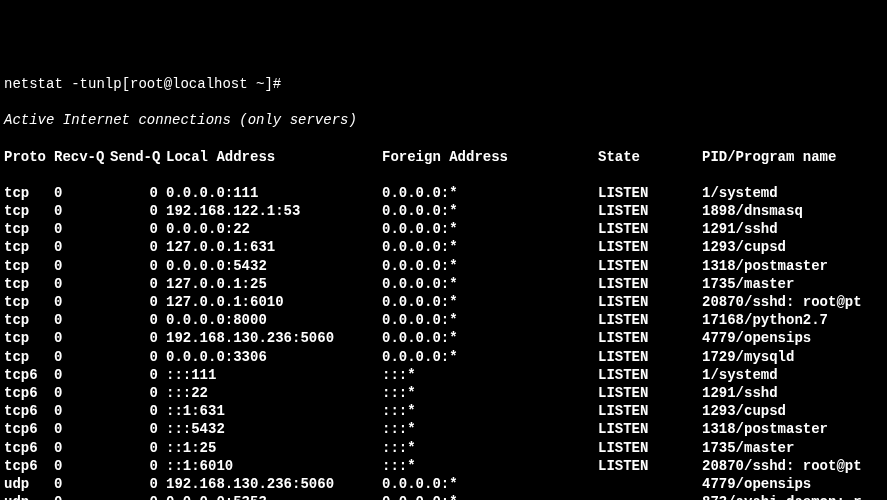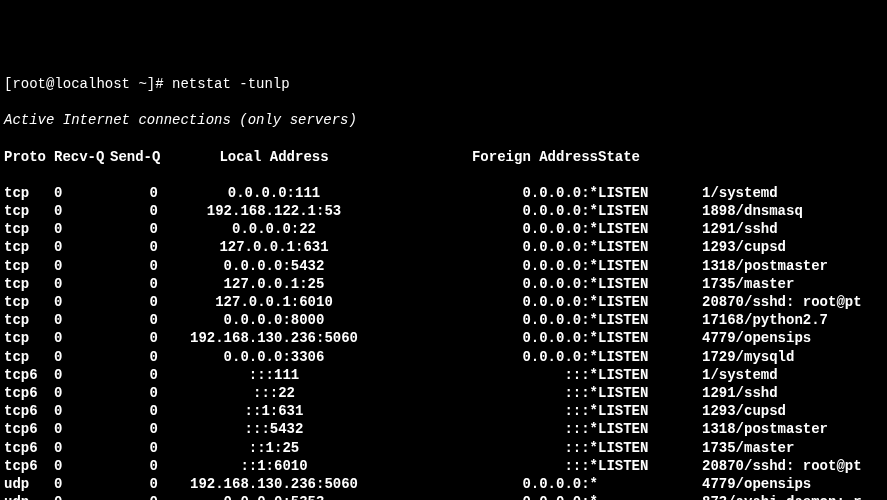--- a/index.html
+++ b/index.html
@@ -26,33 +26,33 @@
       display: block;
       font-style: italic;
     }
     .row {
       display: flex;
       font-weight: bold;
     }
     .col-proto { width: 50px; }
     .col-recvq { width: 56px; padding-right: 8px; }
     .col-sendq { width: 56px; text-align: right; padding-right: 8px; }
-    .col-local { width: 216px; text-align: center; }
-    .col-foreign { width: 216px; text-align: right; }
+    .col-local { width: 216px; }
+    .col-foreign { width: 216px; }
     .col-state { width: 104px; }
     .col-prog { flex: 1; }
   </style>
 </head>
 <body>
 
 
 
 <div class="prompt-line">
-  <span>[root@localhost ~]# </span><span>netstat -tunlp</span>
+  <span>netstat -tunlp</span><span>[root@localhost ~]# </span>
 </div>
 <div class="header-line">Active Internet connections (only servers)</div>
 <div class="row">
-  <span class="col-proto">Proto</span><span class="col-recvq">Recv-Q</span><span class="col-sendq">Send-Q</span><span class="col-local">Local Address</span><span class="col-foreign">Foreign Address</span><span class="col-state">State</span>
+  <span class="col-proto">Proto</span><span class="col-recvq">Recv-Q</span><span class="col-sendq">Send-Q</span><span class="col-local">Local Address</span><span class="col-foreign">Foreign Address</span><span class="col-state">State</span><span class="col-prog">PID/Program name</span>
 </div>
 <div id="rows-container"><div class="row"><span class="col-proto">tcp</span><span class="col-recvq">0</span><span class="col-sendq">0</span><span class="col-local">0.0.0.0:111</span><span class="col-foreign">0.0.0.0:*</span><span class="col-state">LISTEN</span><span class="col-prog">1/systemd</span></div><div class="row"><span class="col-proto">tcp</span><span class="col-recvq">0</span><span class="col-sendq">0</span><span class="col-local">192.168.122.1:53</span><span class="col-foreign">0.0.0.0:*</span><span class="col-state">LISTEN</span><span class="col-prog">1898/dnsmasq</span></div><div class="row"><span class="col-proto">tcp</span><span class="col-recvq">0</span><span class="col-sendq">0</span><span class="col-local">0.0.0.0:22</span><span class="col-foreign">0.0.0.0:*</span><span class="col-state">LISTEN</span><span class="col-prog">1291/sshd</span></div><div class="row"><span class="col-proto">tcp</span><span class="col-recvq">0</span><span class="col-sendq">0</span><span class="col-local">127.0.0.1:631</span><span class="col-foreign">0.0.0.0:*</span><span class="col-state">LISTEN</span><span class="col-prog">1293/cupsd</span></div><div class="row"><span class="col-proto">tcp</span><span class="col-recvq">0</span><span class="col-sendq">0</span><span class="col-local">0.0.0.0:5432</span><span class="col-foreign">0.0.0.0:*</span><span class="col-state">LISTEN</span><span class="col-prog">1318/postmaster</span></div><div class="row"><span class="col-proto">tcp</span><span class="col-recvq">0</span><span class="col-sendq">0</span><span class="col-local">127.0.0.1:25</span><span class="col-foreign">0.0.0.0:*</span><span class="col-state">LISTEN</span><span class="col-prog">1735/master</span></div><div class="row"><span class="col-proto">tcp</span><span class="col-recvq">0</span><span class="col-sendq">0</span><span class="col-local">127.0.0.1:6010</span><span class="col-foreign">0.0.0.0:*</span><span class="col-state">LISTEN</span><span class="col-prog">20870/sshd: root@pt</span></div><div class="row"><span class="col-proto">tcp</span><span class="col-recvq">0</span><span class="col-sendq">0</span><span class="col-local">0.0.0.0:8000</span><span class="col-foreign">0.0.0.0:*</span><span class="col-state">LISTEN</span><span class="col-prog">17168/python2.7</span></div><div class="row"><span class="col-proto">tcp</span><span class="col-recvq">0</span><span class="col-sendq">0</span><span class="col-local">192.168.130.236:5060</span><span class="col-foreign">0.0.0.0:*</span><span class="col-state">LISTEN</span><span class="col-prog">4779/opensips</span></div><div class="row"><span class="col-proto">tcp</span><span class="col-recvq">0</span><span class="col-sendq">0</span><span class="col-local">0.0.0.0:3306</span><span class="col-foreign">0.0.0.0:*</span><span class="col-state">LISTEN</span><span class="col-prog">1729/mysqld</span></div><div class="row"><span class="col-proto">tcp6</span><span class="col-recvq">0</span><span class="col-sendq">0</span><span class="col-local">:::111</span><span class="col-foreign">:::*</span><span class="col-state">LISTEN</span><span class="col-prog">1/systemd</span></div><div class="row"><span class="col-proto">tcp6</span><span class="col-recvq">0</span><span class="col-sendq">0</span><span class="col-local">:::22</span><span class="col-foreign">:::*</span><span class="col-state">LISTEN</span><span class="col-prog">1291/sshd</span></div><div class="row"><span class="col-proto">tcp6</span><span class="col-recvq">0</span><span class="col-sendq">0</span><span class="col-local">::1:631</span><span class="col-foreign">:::*</span><span class="col-state">LISTEN</span><span class="col-prog">1293/cupsd</span></div><div class="row"><span class="col-proto">tcp6</span><span class="col-recvq">0</span><span class="col-sendq">0</span><span class="col-local">:::5432</span><span class="col-foreign">:::*</span><span class="col-state">LISTEN</span><span class="col-prog">1318/postmaster</span></div><div class="row"><span class="col-proto">tcp6</span><span class="col-recvq">0</span><span class="col-sendq">0</span><span class="col-local">::1:25</span><span class="col-foreign">:::*</span><span class="col-state">LISTEN</span><span class="col-prog">1735/master</span></div><div class="row"><span class="col-proto">tcp6</span><span class="col-recvq">0</span><span class="col-sendq">0</span><span class="col-local">::1:6010</span><span class="col-foreign">:::*</span><span class="col-state">LISTEN</span><span class="col-prog">20870/sshd: root@pt</span></div><div class="row"><span class="col-proto">udp</span><span class="col-recvq">0</span><span class="col-sendq">0</span><span class="col-local">192.168.130.236:5060</span><span class="col-foreign">0.0.0.0:*</span><span class="col-state"></span><span class="col-prog">4779/opensips</span></div><div class="row"><span class="col-proto">udp</span><span class="col-recvq">0</span><span class="col-sendq">0</span><span class="col-local">0.0.0.0:5353</span><span class="col-foreign">0.0.0.0:*</span><span class="col-state"></span><span class="col-prog">873/avahi-daemon: r</span></div></div>
 
 
 
 
 </body></html>

